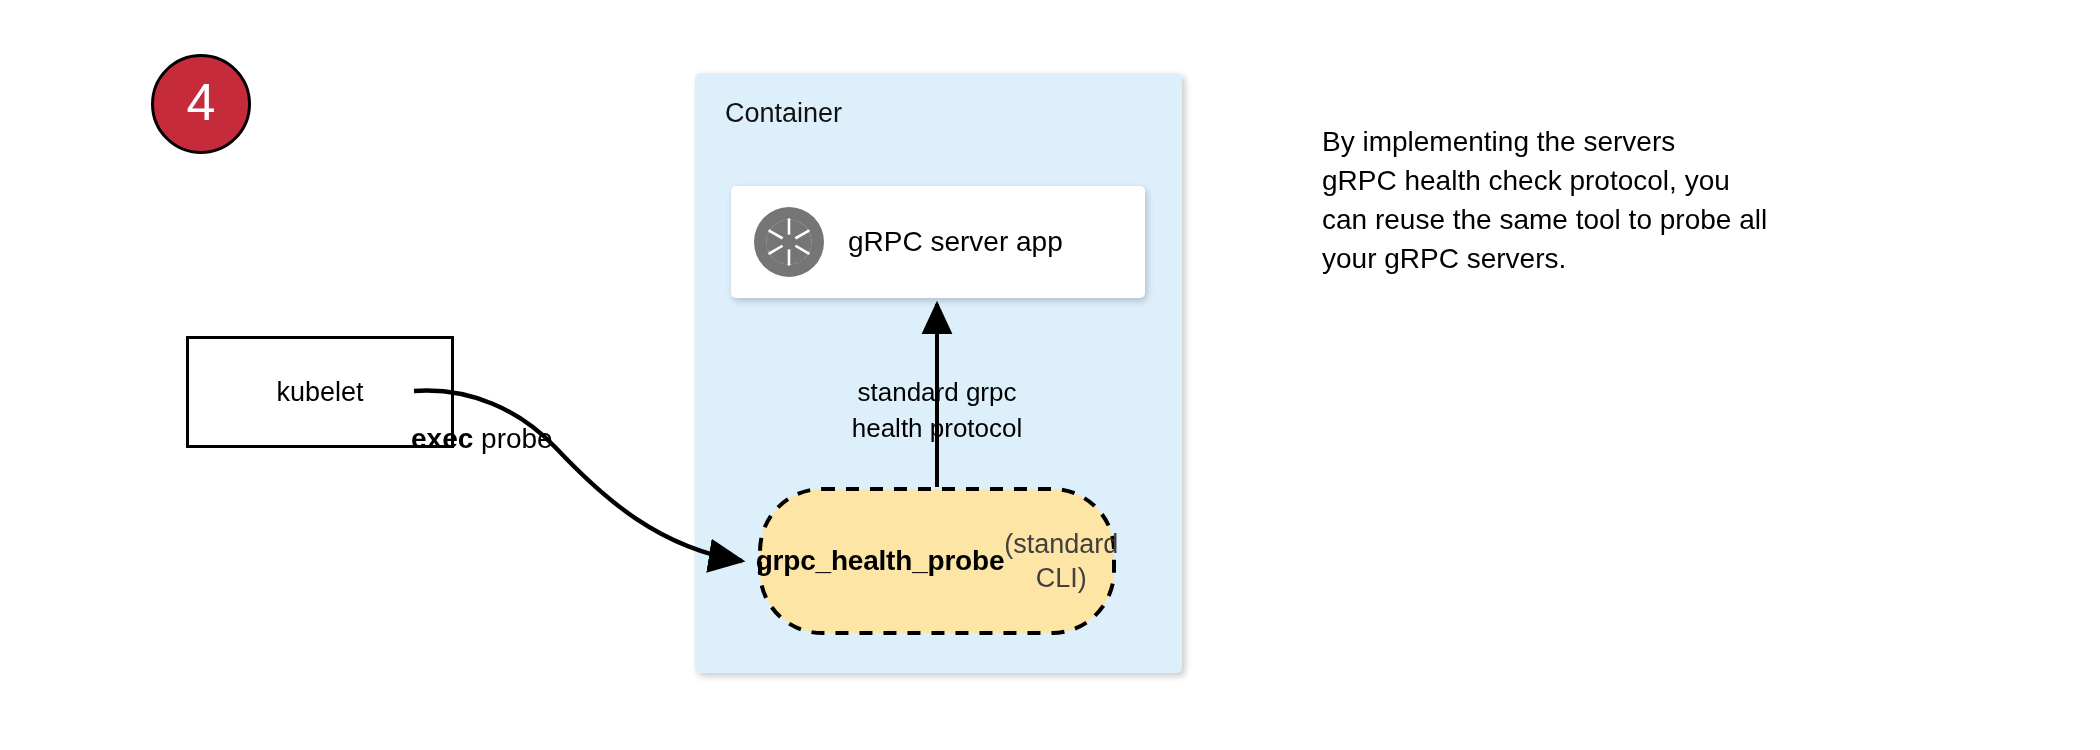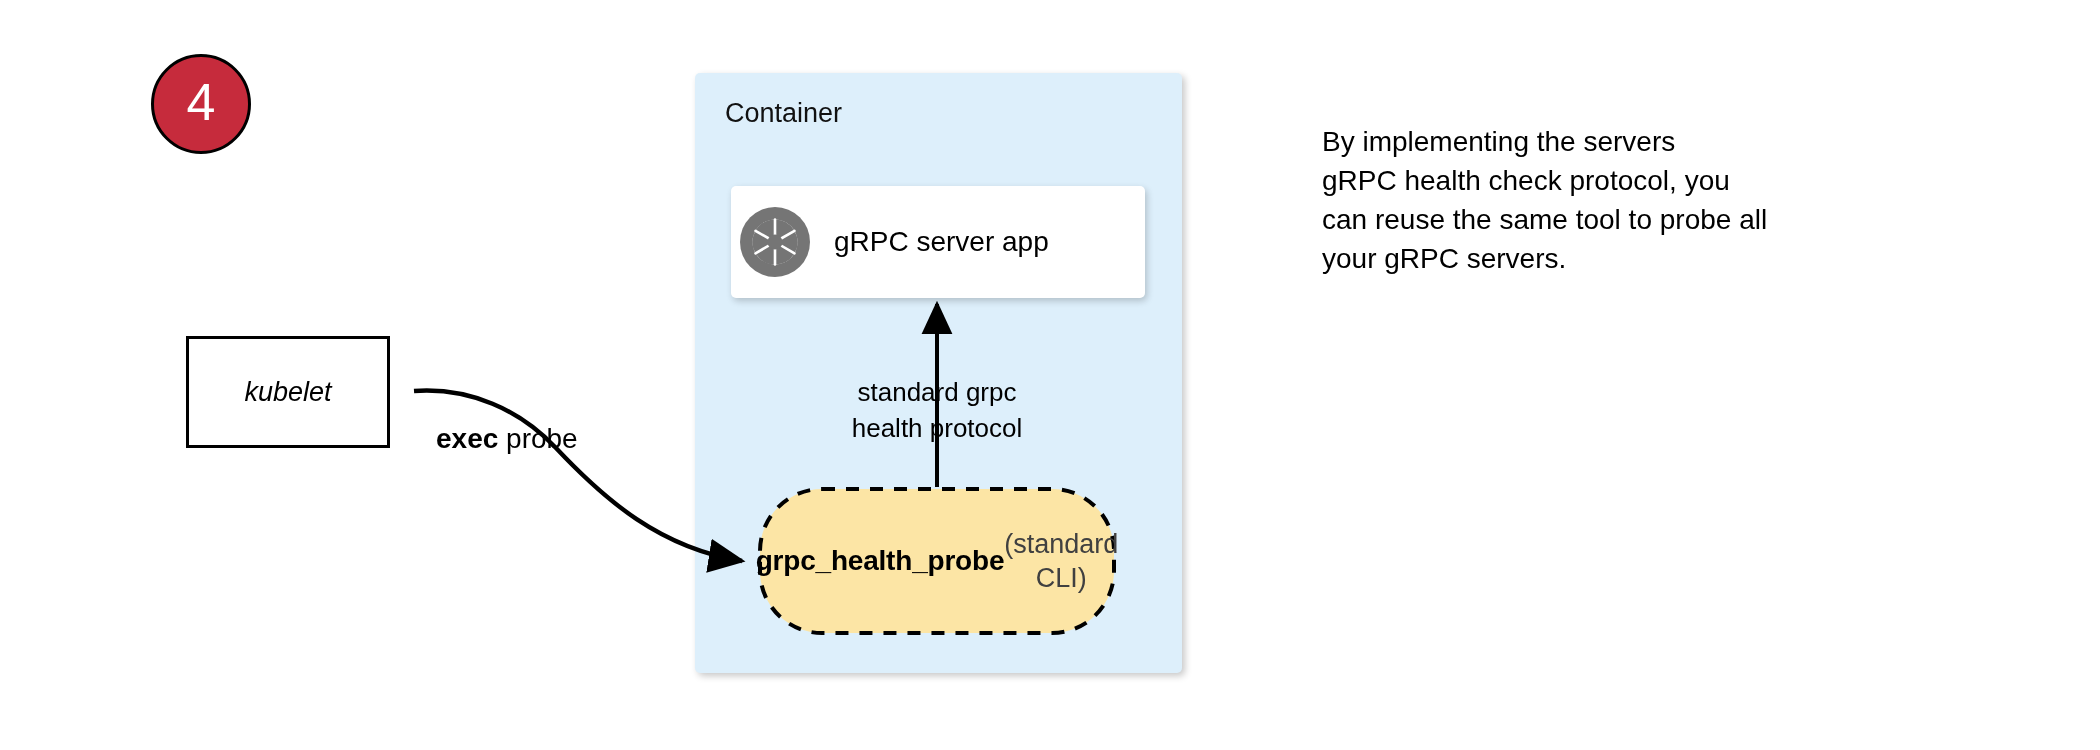--- a/index.html
+++ b/index.html
@@ -71,67 +71,66 @@
     left: 731px;
     top: 186px;
     width: 414px;
     height: 112px;
     background: #ffffff;
     border-radius: 5px;
     box-shadow: 2px 3px 7px rgba(0,0,0,0.20);
     display: flex;
     align-items: center;
     box-sizing: border-box;
-    padding-left: 8px;
+    padding-left: 22px;
   }
   #server-card .app-icon {
     width: 72px;
     height: 72px;
     flex: 0 0 72px;
   }
   #server-card .app-label {
     margin-left: 23px;
     font-size: 28px;
     line-height: 1;
     color: #000000;
     white-space: nowrap;
   }
 
   
   #kubelet-box {
     position: absolute;
     left: 186px;
     top: 336px;
-    width: 204px;
+    width: 268px;
     height: 112px;
     background: #ffffff;
     border: 3px solid #000000;
     box-sizing: border-box;
     display: flex;
     align-items: center;
     justify-content: center;
-    font-style: italic;
   }
   #kubelet-box .lbl {
     font-size: 27px;
     line-height: 1;
     color: #000000;
   }
 
   
   #exec-probe-label {
     position: absolute;
     left: 411px;
     top: 425px;
     font-size: 28px;
     line-height: 1;
     white-space: nowrap;
     background: transparent;
   }
-  #exec-probe-label .b { font-weight: bold; margin-left: 25px; }
+  #exec-probe-label .b { font-weight: bold; }
 
   
   #protocol-label {
     position: absolute;
     left: 757px;
     top: 374px;
     width: 360px;
     text-align: center;
     font-size: 26px;
     line-height: 36px;

